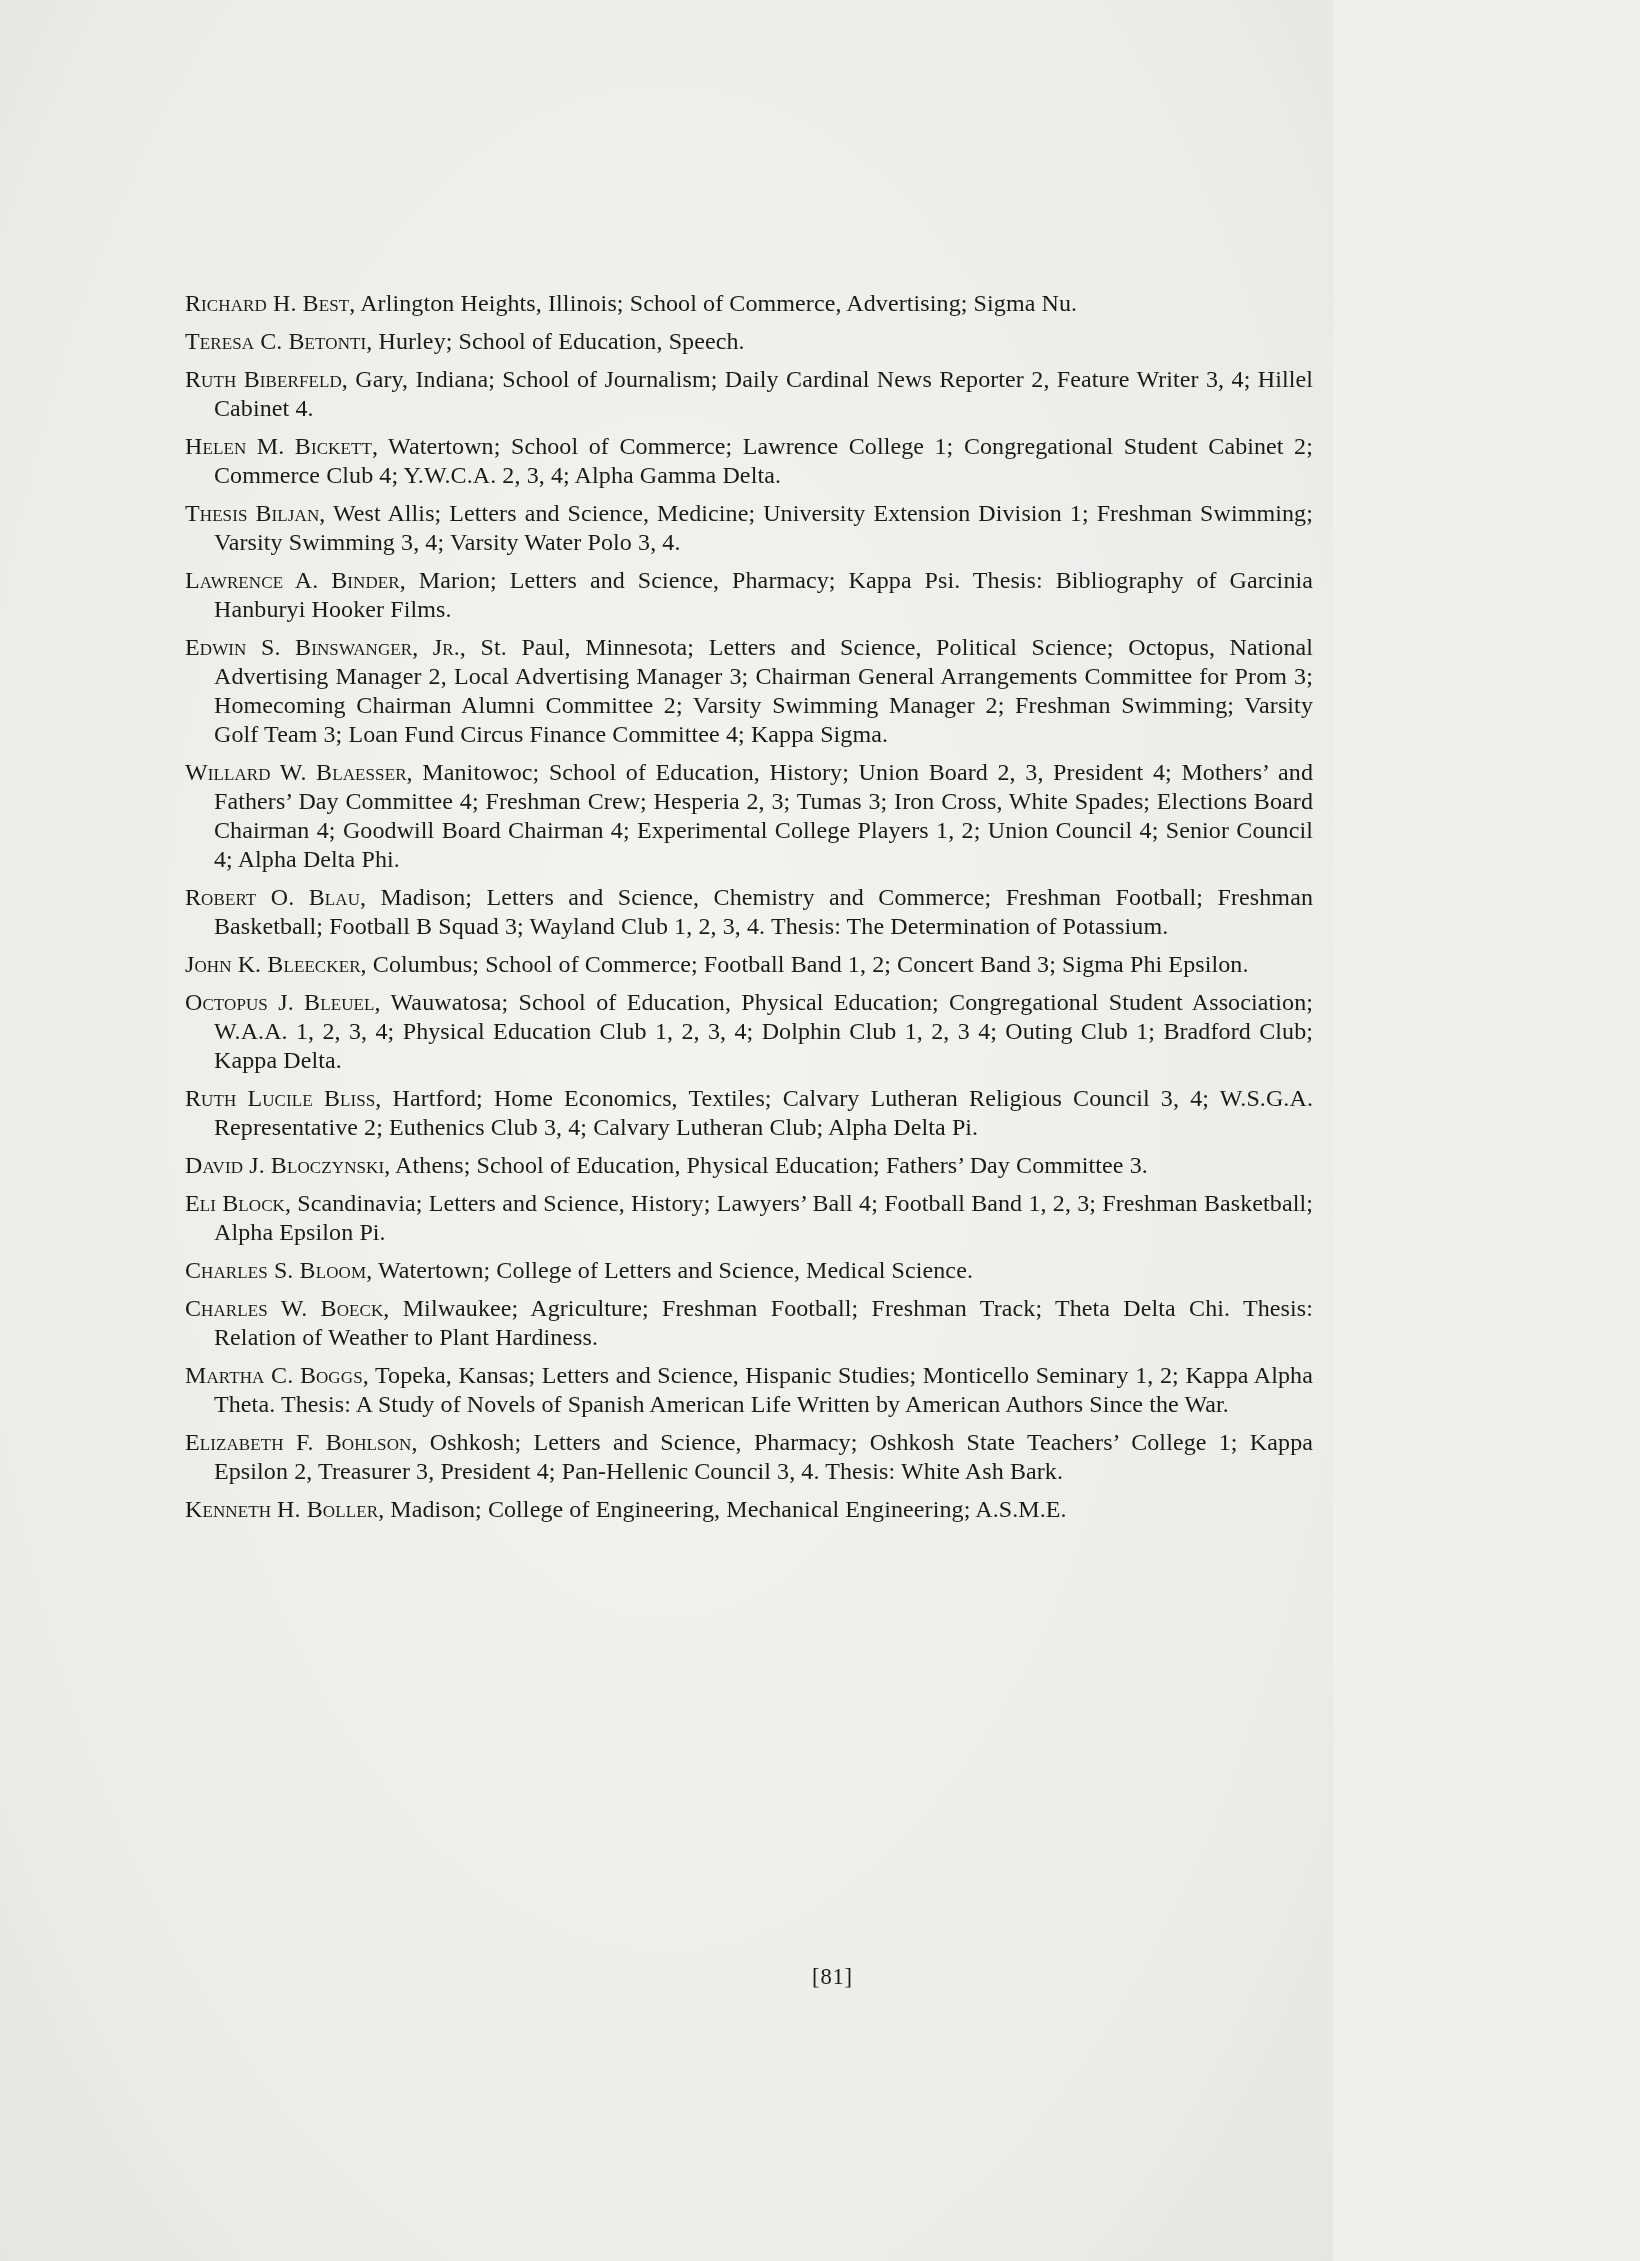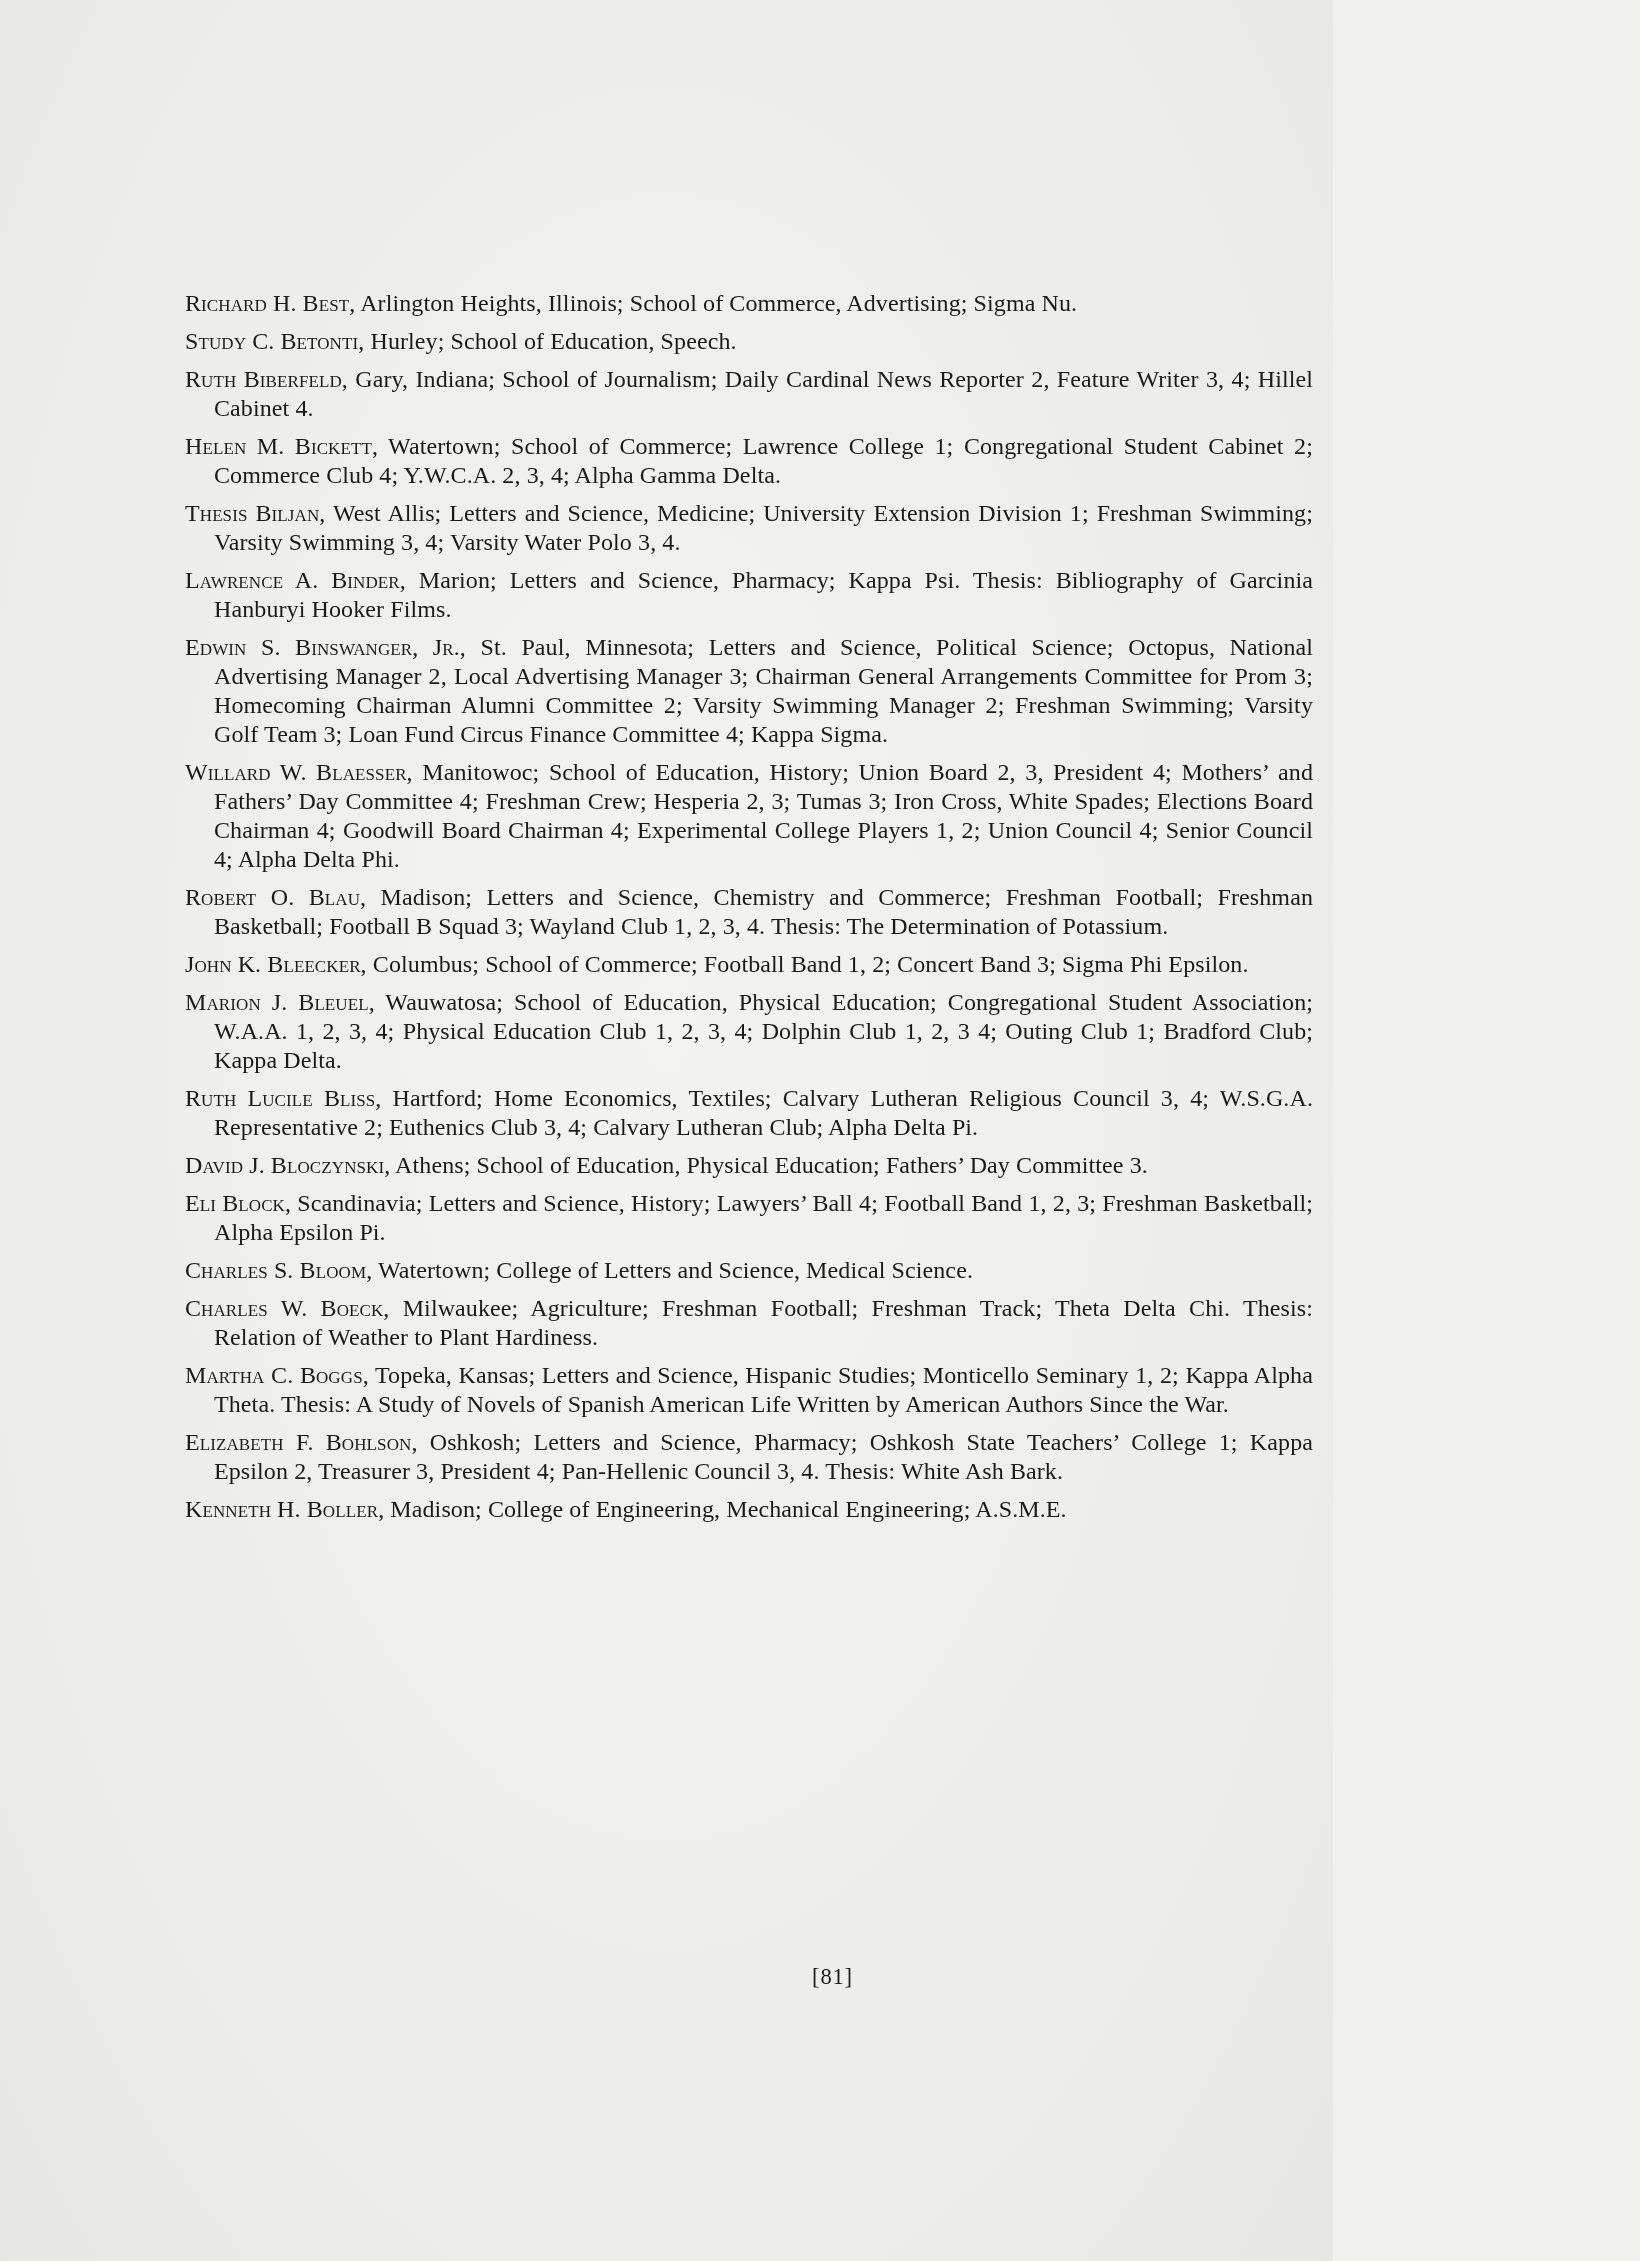--- a/index.html
+++ b/index.html
@@ -42,30 +42,30 @@
     font-size: 22.6px;
     letter-spacing: 0.8px;
   }
 </style>
 </head>
 <body>
 
 <div class="page">
   <div class="text-block" id="entries">
       <p class="entry"><span class="name">Richard H. Best</span><span>, Arlington Heights, Illinois; School of Commerce, Advertising; Sigma Nu.</span></p>
-      <p class="entry"><span class="name">Study C. Betonti</span><span>, Hurley; School of Education, Speech.</span></p>
+      <p class="entry"><span class="name">Teresa C. Betonti</span><span>, Hurley; School of Education, Speech.</span></p>
       <p class="entry"><span class="name">Ruth Biberfeld</span><span>, Gary, Indiana; School of Journalism; Daily Cardinal News Reporter 2, Feature Writer 3, 4; Hillel Cabinet 4.</span></p>
       <p class="entry"><span class="name">Helen M. Bickett</span><span>, Watertown; School of Commerce; Lawrence College 1; Congregational Student Cabinet 2; Commerce Club 4; Y.W.C.A. 2, 3, 4; Alpha Gamma Delta.</span></p>
       <p class="entry"><span class="name">Thesis Biljan</span><span>, West Allis; Letters and Science, Medicine; University Extension Division 1; Freshman Swimming; Varsity Swimming 3, 4; Varsity Water Polo 3, 4.</span></p>
       <p class="entry"><span class="name">Lawrence A. Binder</span><span>, Marion; Letters and Science, Pharmacy; Kappa Psi. </span><span class="thesis-label">Thesis:</span><span> Bibliography of Garcinia Hanburyi Hooker Films.</span></p>
       <p class="entry"><span class="name">Edwin S. Binswanger, Jr.</span><span>, St. Paul, Minnesota; Letters and Science, Political Science; Octopus, National Advertising Manager 2, Local Advertising Manager 3; Chairman General Arrangements Committee for Prom 3; Homecoming Chairman Alumni Committee 2; Varsity Swimming Manager 2; Freshman Swimming; Varsity Golf Team 3; Loan Fund Circus Finance Committee 4; Kappa Sigma.</span></p>
       <p class="entry"><span class="name">Willard W. Blaesser</span><span>, Manitowoc; School of Education, History; Union Board 2, 3, President 4; Mothers’ and Fathers’ Day Committee 4; Freshman Crew; Hesperia 2, 3; Tumas 3; Iron Cross, White Spades; Elections Board Chairman 4; Goodwill Board Chairman 4; Experimental College Players 1, 2; Union Council 4; Senior Council 4; Alpha Delta Phi.</span></p>
       <p class="entry"><span class="name">Robert O. Blau</span><span>, Madison; Letters and Science, Chemistry and Commerce; Freshman Football; Freshman Basketball; Football B Squad 3; Wayland Club 1, 2, 3, 4. </span><span class="thesis-label">Thesis:</span><span> The Determination of Potassium.</span></p>
       <p class="entry"><span class="name">John K. Bleecker</span><span>, Columbus; School of Commerce; Football Band 1, 2; Concert Band 3; Sigma Phi Epsilon.</span></p>
-      <p class="entry"><span class="name">Marion J. Bleuel</span><span>, Wauwatosa; School of Education, Physical Education; Congregational Student Association; W.A.A. 1, 2, 3, 4; Physical Education Club 1, 2, 3, 4; Dolphin Club 1, 2, 3 4; Outing Club 1; Bradford Club; Kappa Delta.</span></p>
+      <p class="entry"><span class="name">Octopus J. Bleuel</span><span>, Wauwatosa; School of Education, Physical Education; Congregational Student Association; W.A.A. 1, 2, 3, 4; Physical Education Club 1, 2, 3, 4; Dolphin Club 1, 2, 3 4; Outing Club 1; Bradford Club; Kappa Delta.</span></p>
       <p class="entry"><span class="name">Ruth Lucile Bliss</span><span>, Hartford; Home Economics, Textiles; Calvary Lutheran Religious Council 3, 4; W.S.G.A. Representative 2; Euthenics Club 3, 4; Calvary Lutheran Club; Alpha Delta Pi.</span></p>
       <p class="entry"><span class="name">David J. Bloczynski</span><span>, Athens; School of Education, Physical Education; Fathers’ Day Committee 3.</span></p>
       <p class="entry"><span class="name">Eli Block</span><span>, Scandinavia; Letters and Science, History; Lawyers’ Ball 4; Football Band 1, 2, 3; Freshman Basketball; Alpha Epsilon Pi.</span></p>
       <p class="entry"><span class="name">Charles S. Bloom</span><span>, Watertown; College of Letters and Science, Medical Science.</span></p>
       <p class="entry"><span class="name">Charles W. Boeck</span><span>, Milwaukee; Agriculture; Freshman Football; Freshman Track; Theta Delta Chi. </span><span class="thesis-label">Thesis:</span><span> Relation of Weather to Plant Hardiness.</span></p>
       <p class="entry"><span class="name">Martha C. Boggs</span><span>, Topeka, Kansas; Letters and Science, Hispanic Studies; Monticello Seminary 1, 2; Kappa Alpha Theta. </span><span class="thesis-label">Thesis:</span><span> A Study of Novels of Spanish American Life Written by American Authors Since the War.</span></p>
       <p class="entry"><span class="name">Elizabeth F. Bohlson</span><span>, Oshkosh; Letters and Science, Pharmacy; Oshkosh State Teachers’ College 1; Kappa Epsilon 2, Treasurer 3, President 4; Pan-Hellenic Council 3, 4. </span><span class="thesis-label">Thesis:</span><span> White Ash Bark.</span></p>
       <p class="entry"><span class="name">Kenneth H. Boller</span><span>, Madison; College of Engineering, Mechanical Engineering; A.S.M.E.</span></p>
     </div>
   <div class="page-number">[81]</div>

